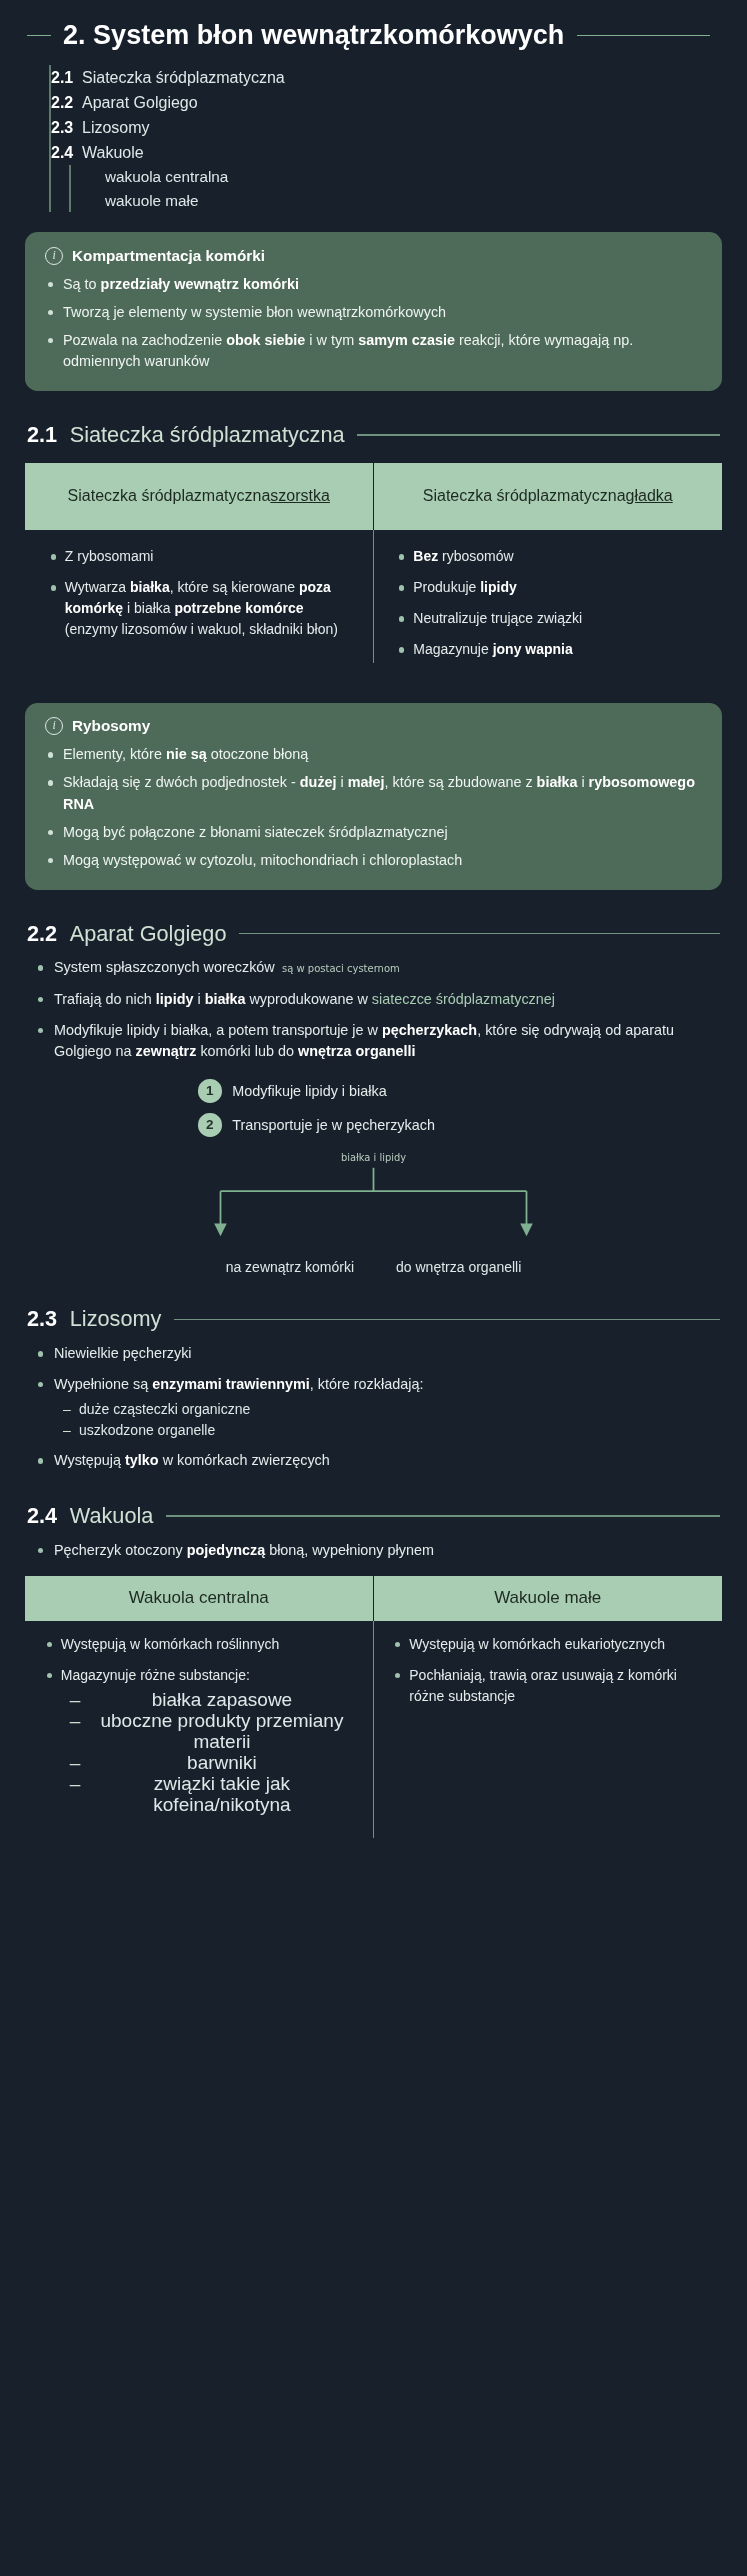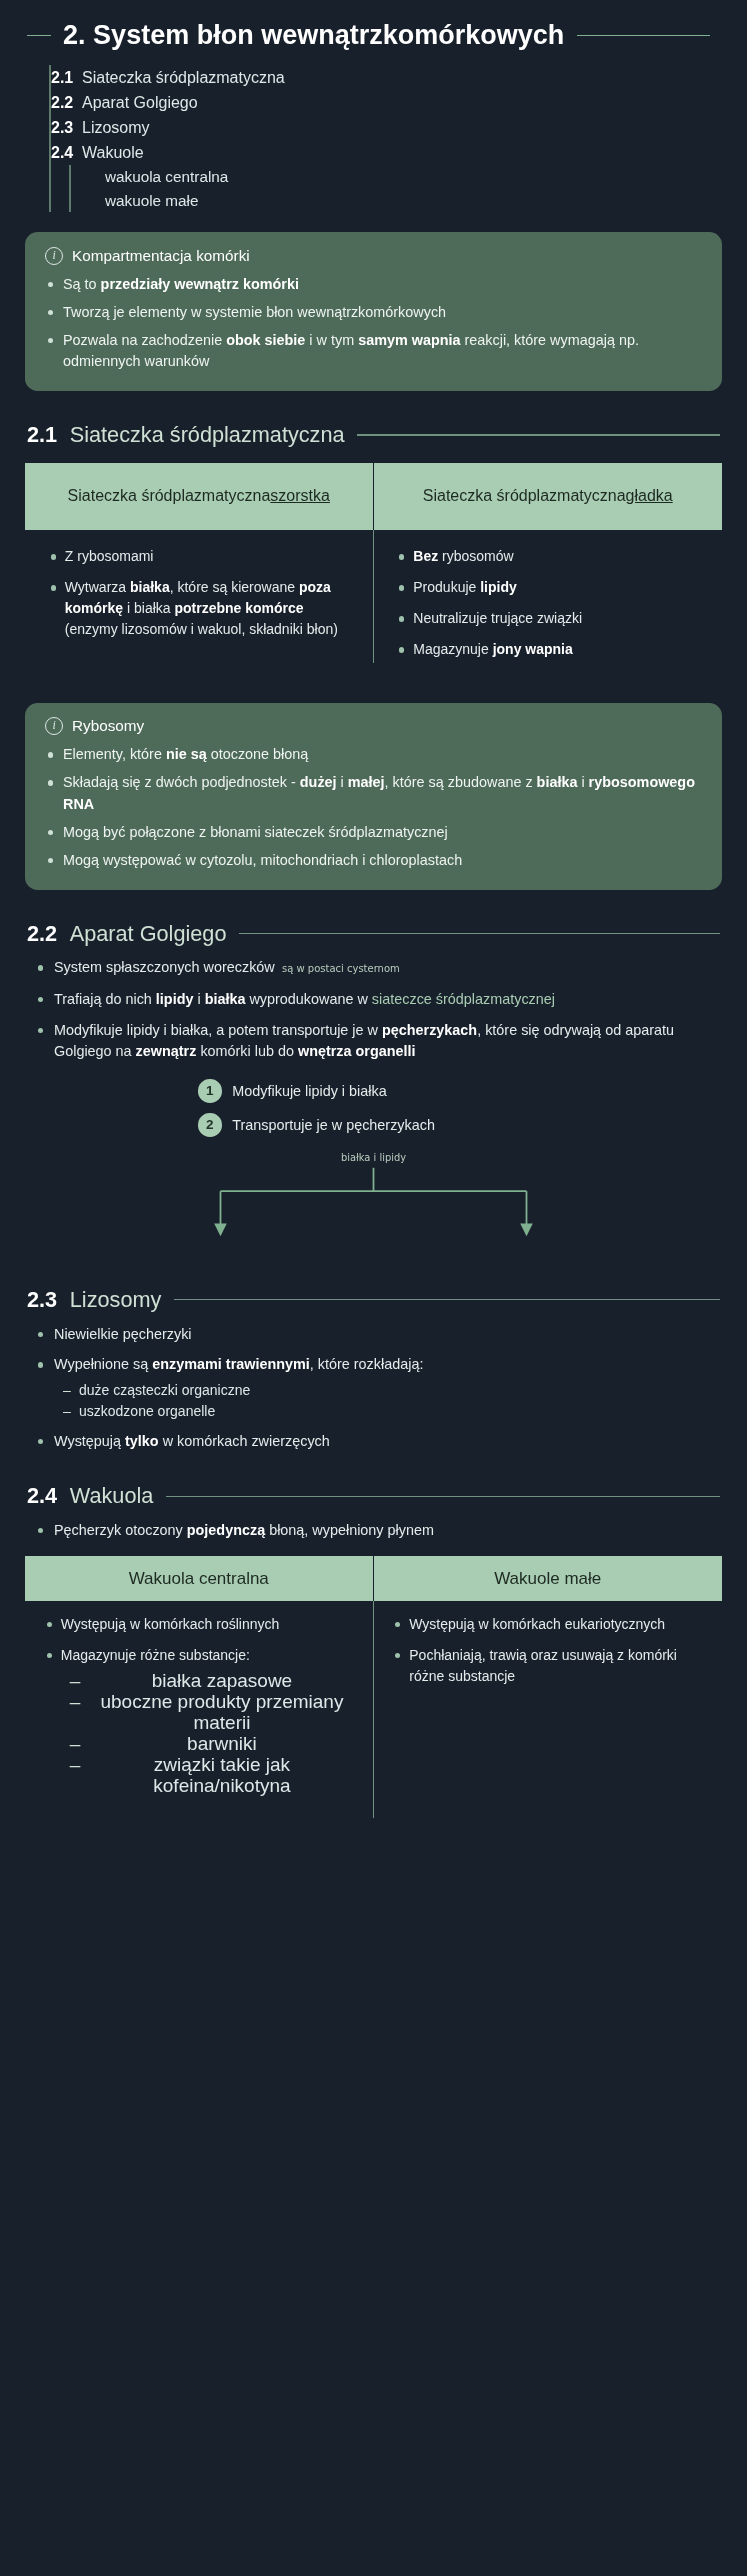--- a/index.html
+++ b/index.html
@@ -46,21 +46,21 @@
     padding: 14.4px 20px 18px 20px;
   }
   .card-head { display:flex; align-items:center; gap:9px; margin-bottom:9px; }
   .i-circle {
     width:18px; height:18px; border-radius:50%;
     border:1.4px solid #dfe8e9; color:#dfe8e9;
     font-size:11.7px; line-height:16px; text-align:center; font-style:italic;
     font-family:"Liberation Serif", serif;
     flex:0 0 18px;
   }
-  .card-title { font-size:15.3px; font-weight:normal; color:#ffffff; }
+  .card-title { font-size:15.3px; font-weight:bold; color:#ffffff; }
   .card ul { margin:0; padding:0; list-style:none; }
   .card li {
     position:relative; padding-left:18px; font-size:14.4px; line-height:21.7px;
     color:#eef4f2; margin-bottom:6.3px;
   }
   .card li:last-child { margin-bottom:0; }
   .card li:before {
     content:""; position:absolute; left:2.7px; top:8px;
     width:5.4px; height:5.4px; border-radius:50%; background:#cfe0d4;
   }
@@ -193,21 +193,21 @@
   </div>
 
   <div class="card">
     <div class="card-head">
       <div class="i-circle">i</div>
       <div class="card-title">Kompartmentacja komórki</div>
     </div>
     <ul>
       <li>Są to <b>przedziały wewnątrz komórki</b></li>
       <li>Tworzą je elementy w systemie błon wewnątrzkomórkowych</li>
-      <li>Pozwala na zachodzenie <b>obok siebie</b> i w tym <b>samym wapnia</b> reakcji, które wymagają np. odmiennych warunków</li>
+      <li>Pozwala na zachodzenie <b>obok siebie</b> i w tym <b>samym czasie</b> reakcji, które wymagają np. odmiennych warunków</li>
     </ul>
   </div>
 
   <div class="sec-head">
     <span class="sec-num">2.1</span>
     <span class="sec-title">Siateczka śródplazmatyczna</span>
     <span class="rule"></span>
   </div>
 
 
@@ -276,20 +276,24 @@
     <svg class="flow-svg" width="415" height="108" viewBox="0 0 460 120">
       <text x="230" y="14" fill="#b9cdbf" font-size="11" text-anchor="middle" font-family="DejaVu Sans, sans-serif">białka i lipidy</text>
       <line x1="230" y1="22" x2="230" y2="48" stroke="#7fb08f" stroke-width="2"></line>
       <line x1="60" y1="48" x2="400" y2="48" stroke="#7fb08f" stroke-width="2"></line>
       <line x1="60" y1="48" x2="60" y2="86" stroke="#7fb08f" stroke-width="2"></line>
       <line x1="400" y1="48" x2="400" y2="86" stroke="#7fb08f" stroke-width="2"></line>
       <polygon points="60,98 53,84 67,84" fill="#7fb08f"></polygon>
       <polygon points="400,98 393,84 407,84" fill="#7fb08f"></polygon>
     </svg>
 
+    <div class="flow-labels">
+      <span>na zewnątrz komórki</span>
+      <span>do wnętrza organelli</span>
+    </div>
   </div>
 
   <div class="sec-head">
     <span class="sec-num">2.3</span>
     <span class="sec-title">Lizosomy</span>
     <span class="rule"></span>
   </div>
 
   <ul class="blist">
     <li>Niewielkie pęcherzyki</li>

